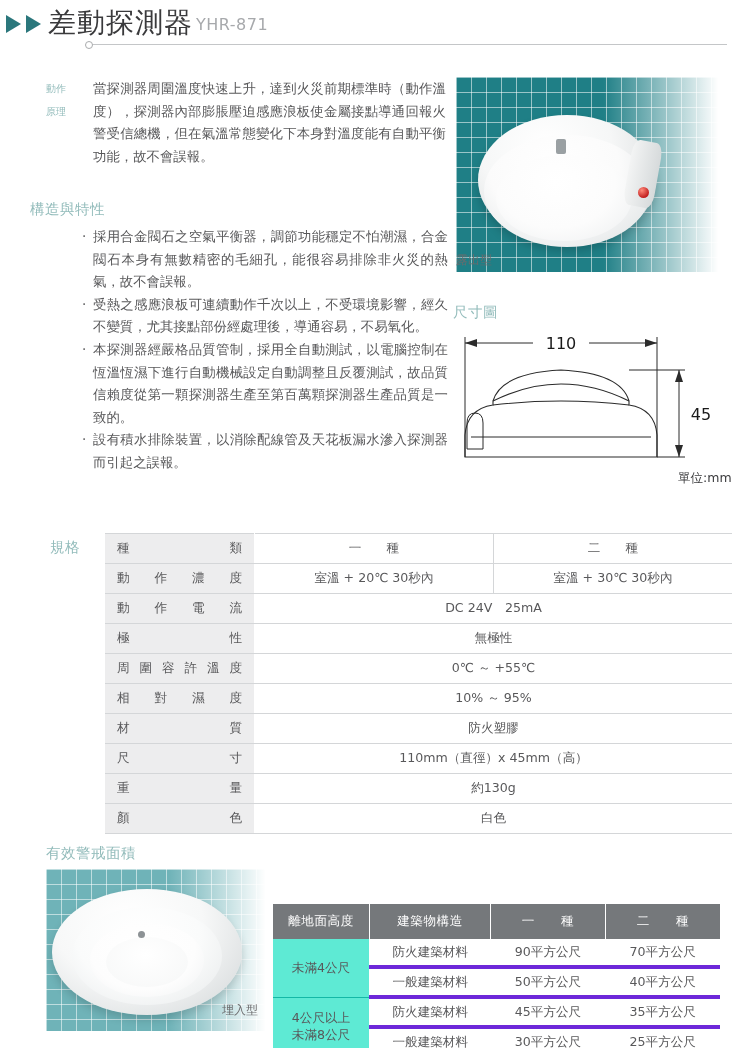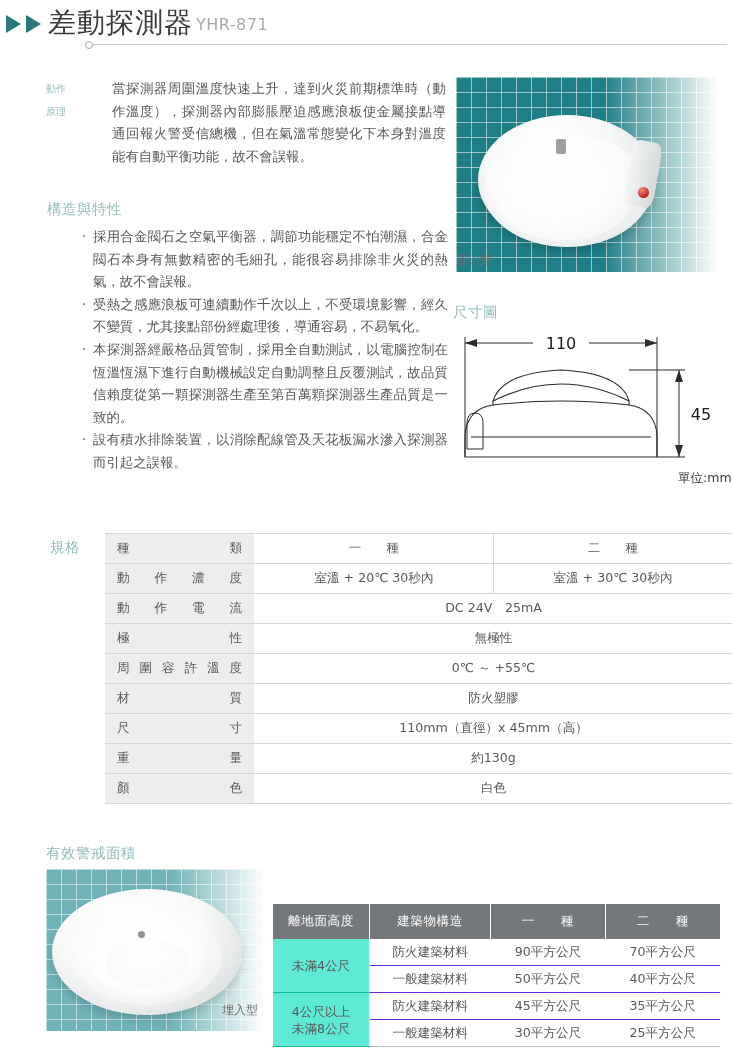--- a/index.html
+++ b/index.html
@@ -74,35 +74,35 @@
     position: absolute;
     left: 0; top: 0;
     width: 42px;
     font-size: 10px;
     line-height: 22.5px;
     color: #8fbcbb;
     color: #93bcbb;
   }
   .principle-label div { letter-spacing: 0px; }
   .principle-text {
-    margin-left: 66px;
+    margin-left: 47px;
     font-size: 13.4px;
     line-height: 22.5px;
     color: #58585a;
     text-align: justify;
   }
 
   
   .sec-head {
     position: absolute;
     font-size: 14.5px;
     color: #93bcbb;
     letter-spacing: 0.5px;
   }
-  #sec-features { left: 47px; top: 200px; }
+  #sec-features { left: 30px; top: 200px; }
   #sec-dim      { left: 453px; top: 303px; }
   #sec-spec     { left: 50px; top: 538px; text-align: center; }
   #sec-area     { left: 46px; top: 844px; }
 
   
   .features {
     position: absolute;
     left: 82px; top: 226px;
     width: 366px;
   }
@@ -318,21 +318,21 @@
     border-right: 1px solid #ffffff;
     letter-spacing: 0.5px;
   }
   .area-table th:last-child { border-right: none; }
   .area-table td {
     height: 24px;
     font-size: 12.6px;
     color: #58585a;
     text-align: center;
     vertical-align: middle;
-    border-bottom: 1px solid #6d28d9;
+    border-bottom: 4px solid #6d28d9;
   }
   .area-table td.height-cell {
     background: #5eead4;
     border-right: 1px solid #ffffff;
     border-bottom: 1px solid #14b8a6;
     line-height: 17px;
   }
   .area-table tr:last-child td { border-bottom: 1px solid #b9bbbd; }
   .area-table .col-h { width: 94px; }
   .area-table .col-m { width: 118px; }
@@ -431,20 +431,24 @@
     </tr>
     <tr>
       <td class="lbl">極　　性</td>
       <td colspan="2">無極性</td>
     </tr>
     <tr>
       <td class="lbl">周圍容許溫度</td>
       <td colspan="2">0℃ ～ +55℃</td>
     </tr>
     <tr>
+      <td class="lbl">相對濕度</td>
+      <td colspan="2">10% ～ 95%</td>
+    </tr>
+    <tr>
       <td class="lbl">材　　質</td>
       <td colspan="2">防火塑膠</td>
     </tr>
     <tr>
       <td class="lbl">尺　　寸</td>
       <td colspan="2">110mm（直徑）x 45mm（高）</td>
     </tr>
     <tr>
       <td class="lbl">重　　量</td>
       <td colspan="2">約130g</td>

